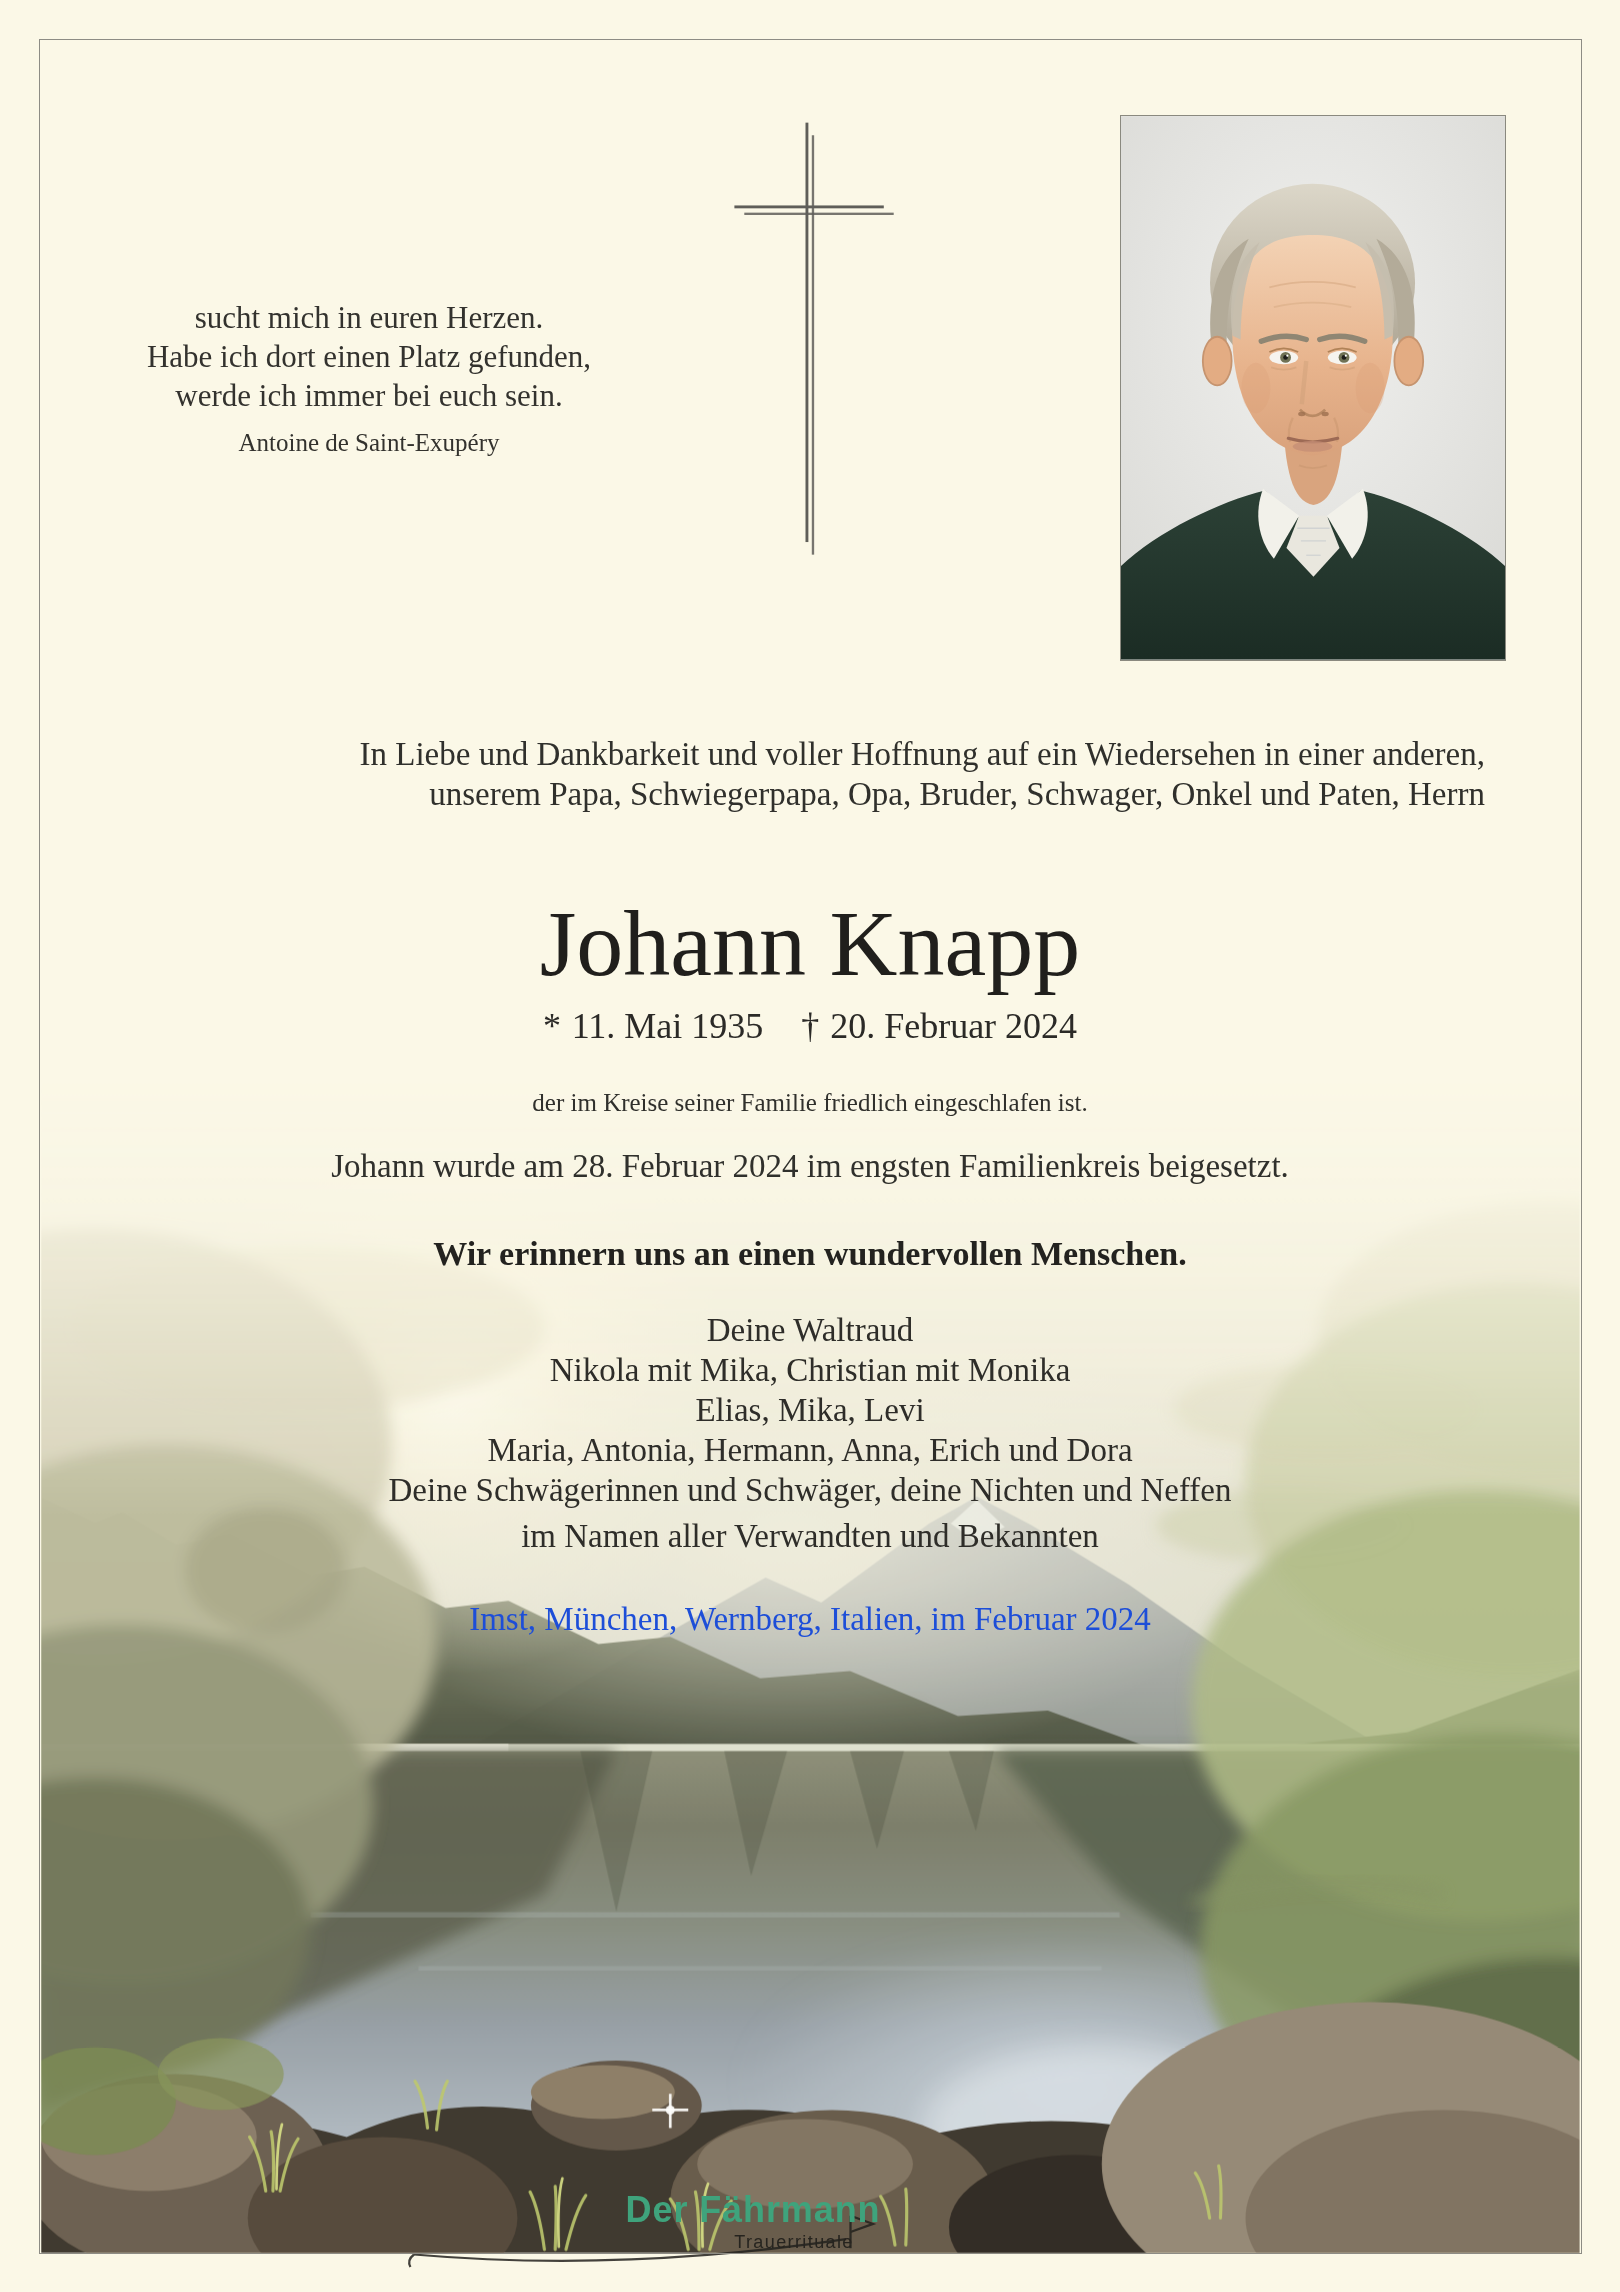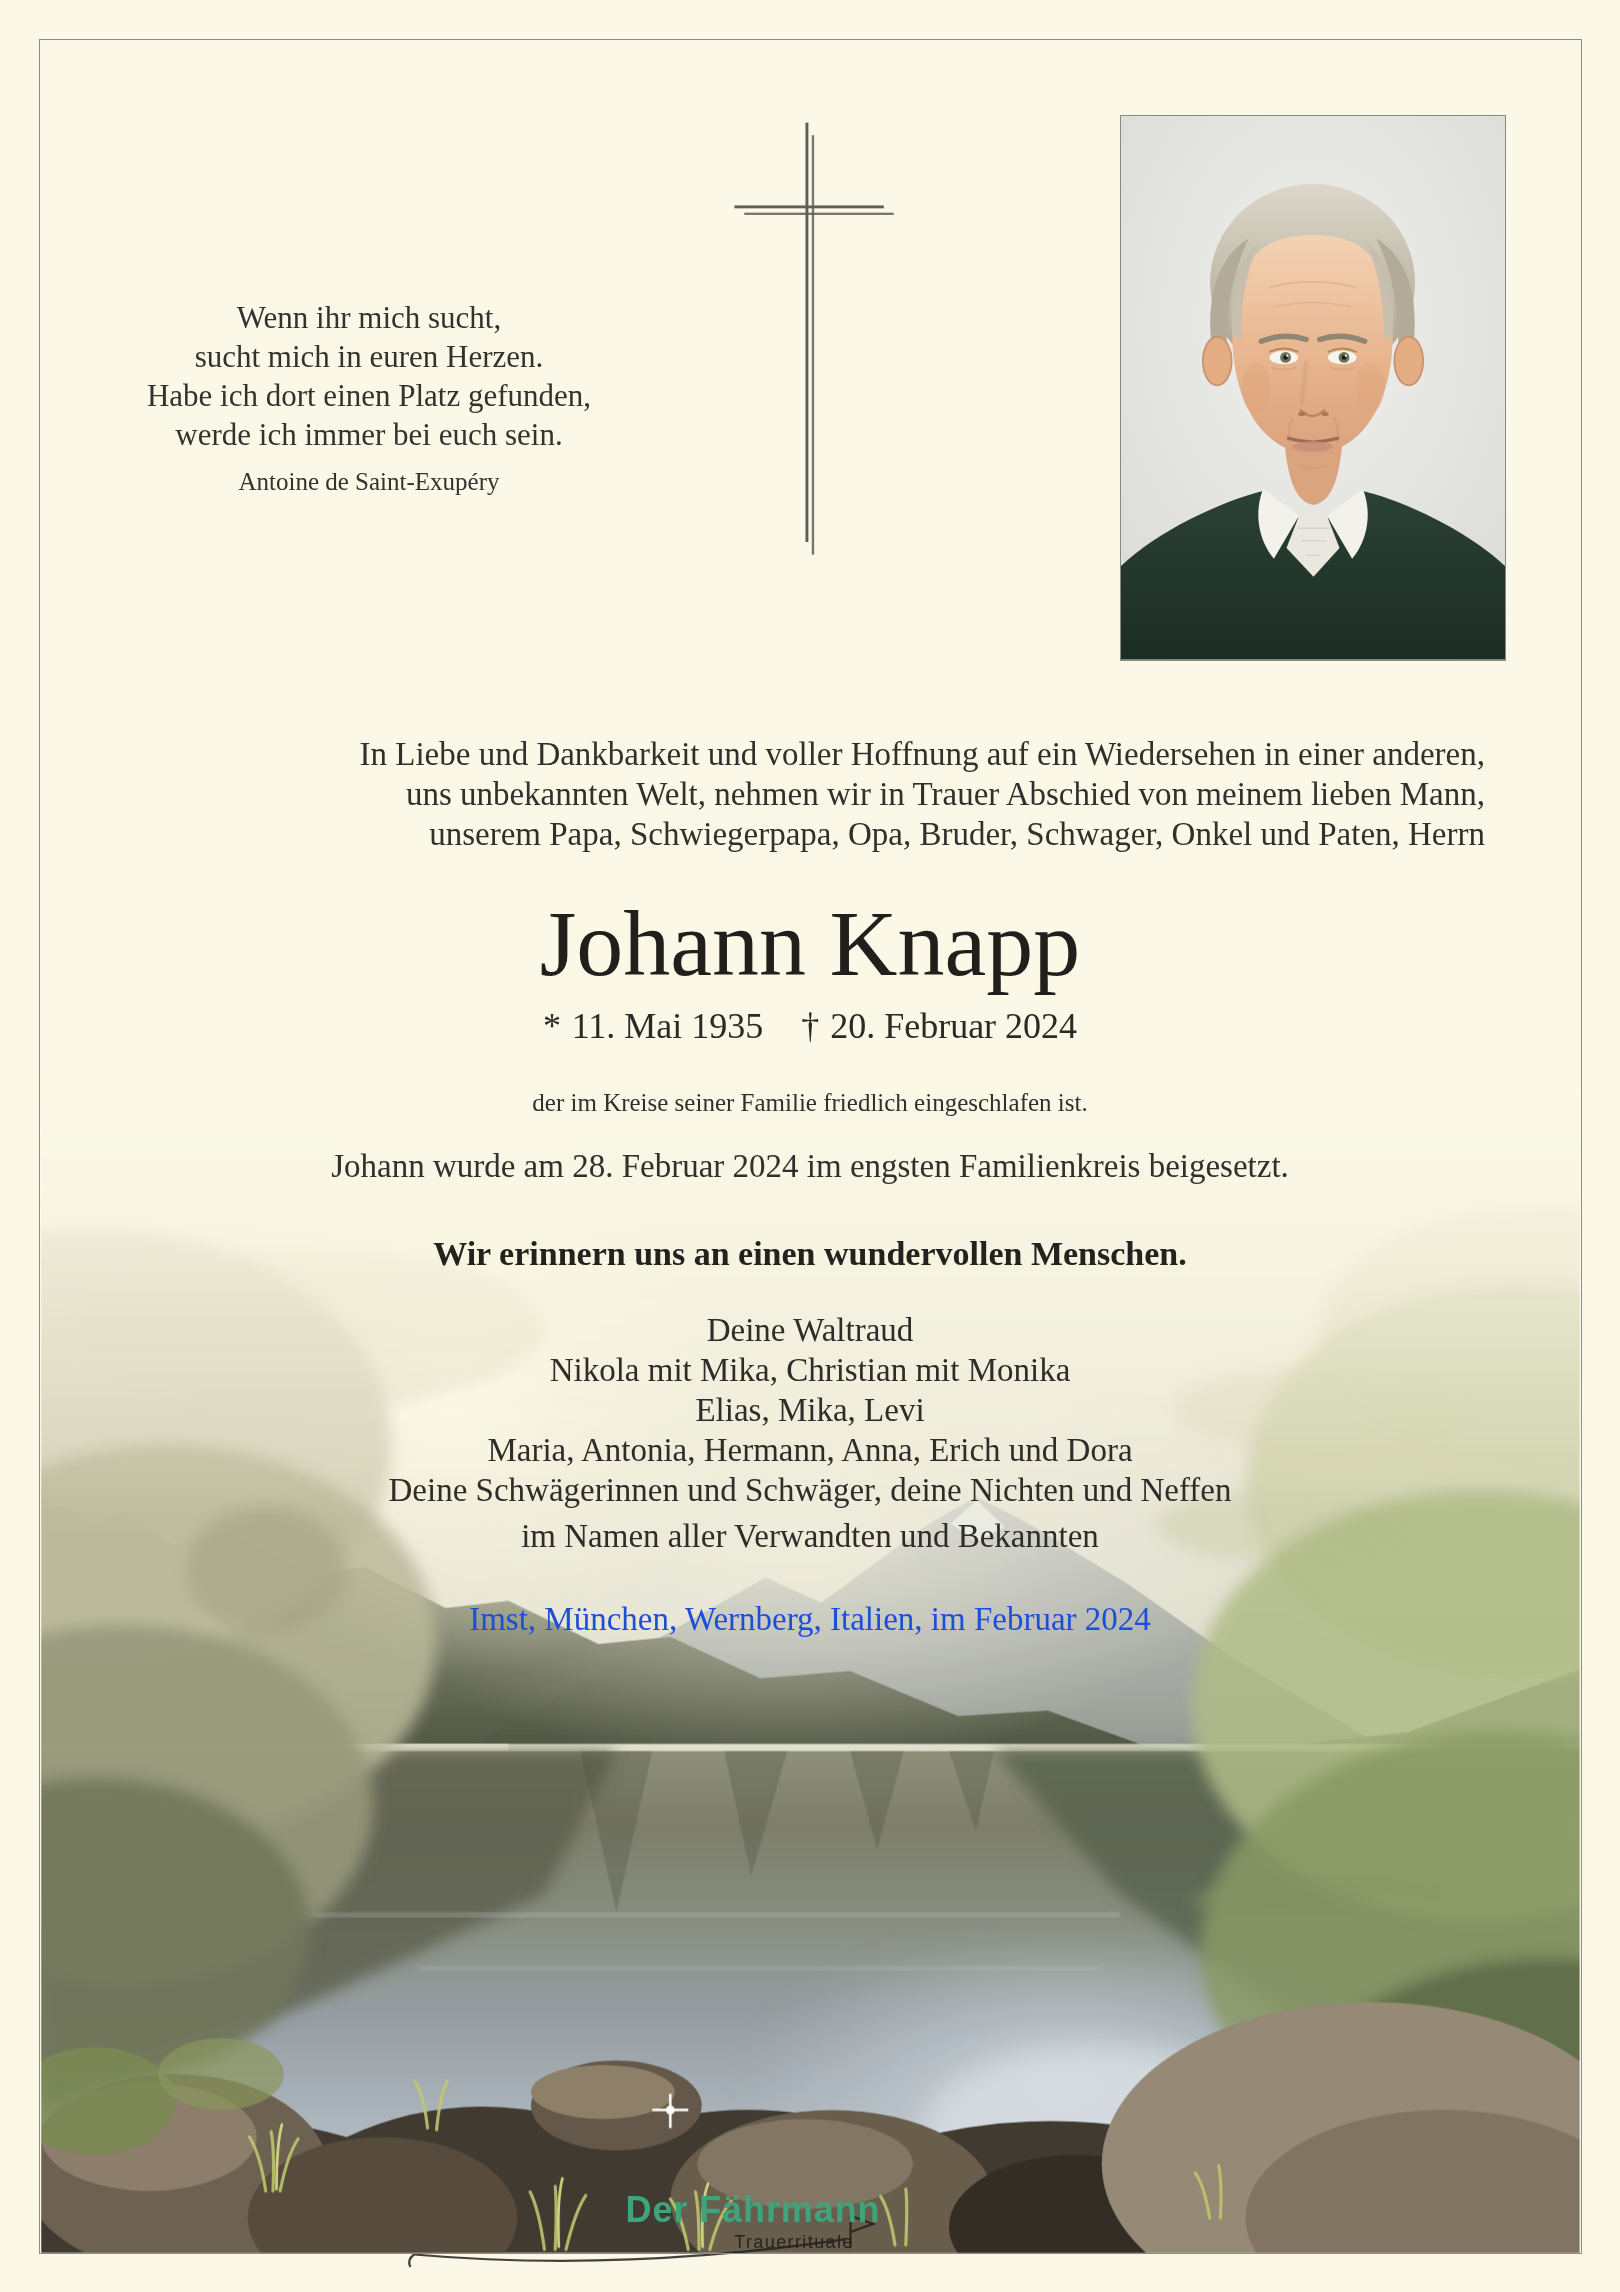--- a/index.html
+++ b/index.html
@@ -262,32 +262,30 @@
         <line x1="196" y1="458" x2="232" y2="458"></line>
           <line x1="200" y1="472" x2="228" y2="472"></line>
         <line x1="206" y1="488" x2="222" y2="488"></line>
       </g>
     </svg>
   </div>
 
   <div class="txt quote-block">
     <div>
 
-    <div>Wenn ihr mich sucht,</div>
         <div>sucht mich in euren Herzen.</div>
         <div>Habe ich dort einen Platz gefunden,</div>
         <div>werde ich immer bei euch sein.</div>
       </div>
     <div class="quote-attrib">Antoine de Saint-Exupéry</div>
   </div>
 
   <div class="txt intro">
 
   <div>In Liebe und Dankbarkeit und voller Hoffnung auf ein Wiedersehen in einer anderen,</div>
-      <div>uns unbekannten Welt, nehmen wir in Trauer Abschied von meinem lieben Mann,</div>
       <div>unserem Papa, Schwiegerpapa, Opa, Bruder, Schwager, Onkel und Paten, Herrn</div>
     </div>
 
   <div class="txt name">Johann Knapp</div>
 
   <div class="txt dates">
     <span class="sym">*</span><span>11. Mai 1935</span><span class="sym2">†</span><span>20. Februar 2024</span>
   </div>
 
   <div class="txt passing">der im Kreise seiner Familie friedlich eingeschlafen ist.</div>

